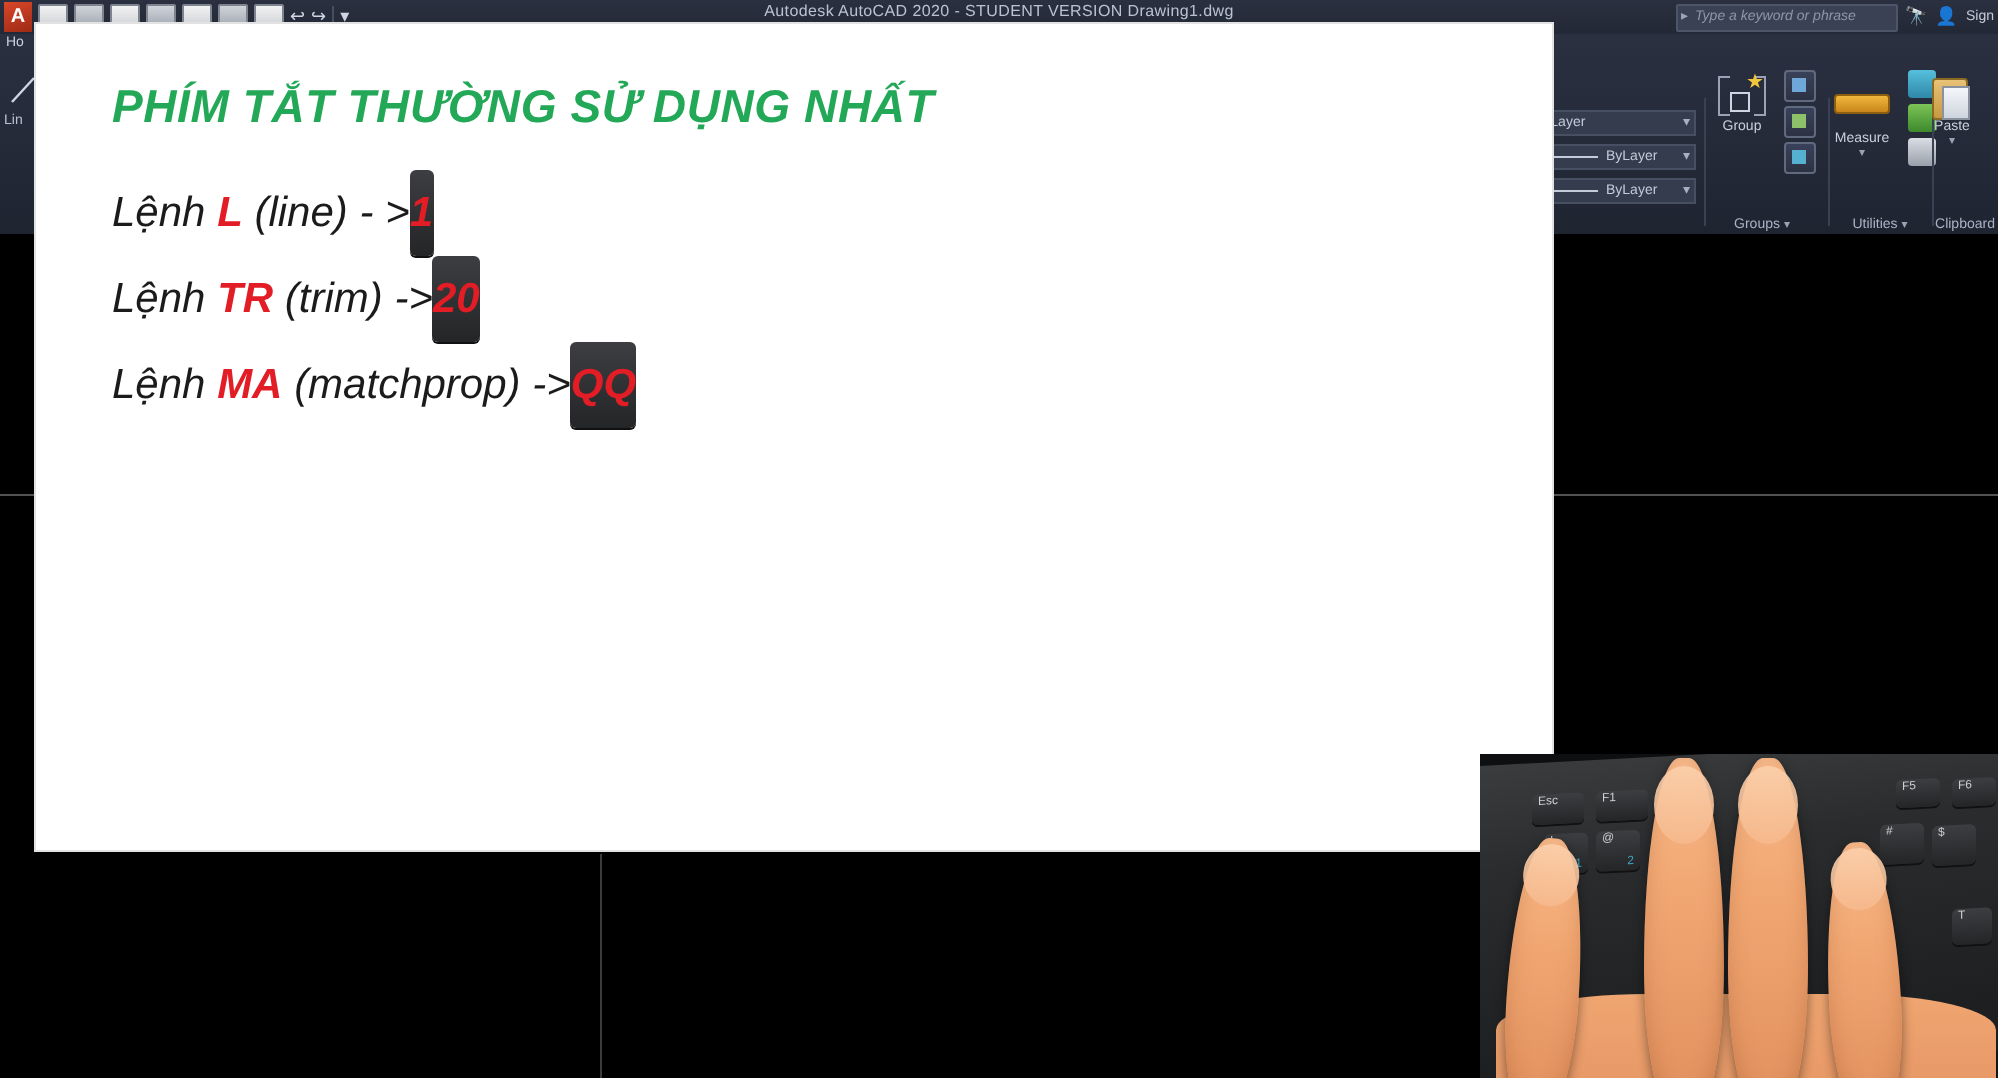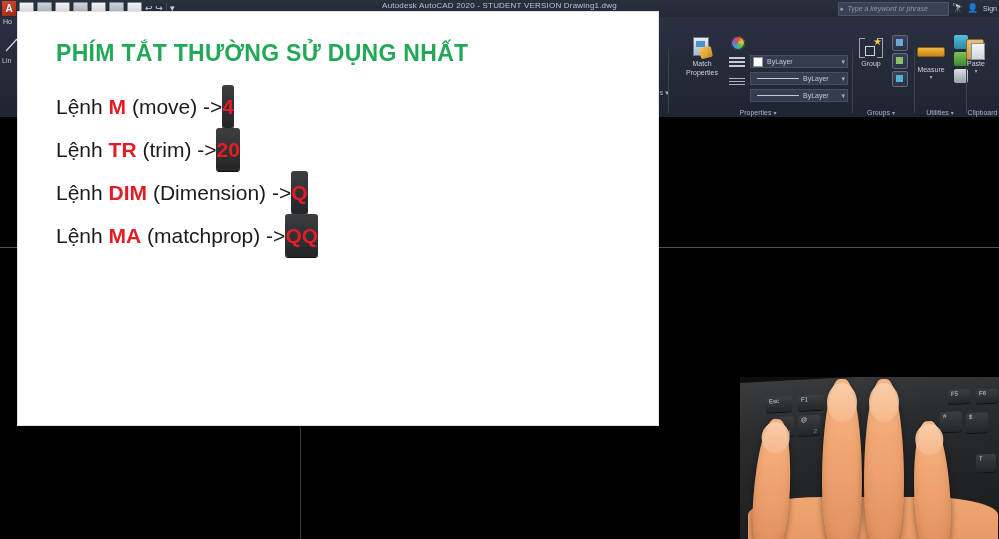--- a/index.html
+++ b/index.html
@@ -123,22 +123,22 @@
 
   
   .ellipsis-left{position:absolute;left:650px;top:72px;color:#aab3c4;font-size:7px;}
 
   
   .canvas{position:absolute;left:0;top:117px;width:999px;height:422px;background:#000;}
   .hline{position:absolute;left:0;top:130px;width:999px;height:1px;background:#6e6e6e;opacity:.75;}
   .vline{position:absolute;left:300px;top:310px;width:1px;height:229px;background:#6e6e6e;opacity:.55;}
 
   
-  .card{position:absolute;left:18px;top:12px;width:640px;height:413px;background:#fff;
-        box-shadow:0 0 0 1px #e2e2e2;}
+  .card{position:absolute;left:18px;top:12px;width:758px;height:413px;background:#fff;
+        box-shadow:0 0 0 1px #e2e2e2;font-style:italic;}
   .card-title{position:absolute;left:38px;top:28px;font-size:23px;font-weight:bold;
               color:#22a857;letter-spacing:.3px;white-space:nowrap;}
   .lines{position:absolute;left:38px;top:73px;width:580px;}
   .line{font-size:21px;color:#1b1b1b;height:43px;line-height:43px;white-space:nowrap;}
   .line .hot{color:#e31d25;font-weight:bold;}
   .line .key{color:#e31d25;font-weight:bold;}
 
   
   .keyboard{position:absolute;left:740px;top:377px;width:259px;height:162px;overflow:hidden;
             background:linear-gradient(160deg,#2d2f31 0%,#1d1f21 45%,#121314 100%);}
@@ -312,23 +312,22 @@
   </div>
 
   <div class="canvas">
     <div class="hline"></div>
     <div class="vline"></div>
   </div>
 
   <div class="card">
     <div class="card-title">PHÍM TẮT THƯỜNG SỬ DỤNG NHẤT</div>
     <div class="lines" id="shortcut-lines">
-        <div class="line"><span>Lệnh </span><span class="hot">M</span><span> (move) -&gt; </span><span class="key">4</span></div>
+        <div class="line"><span>Lệnh </span><span class="hot">L</span><span> (line) - &gt; </span><span class="key">1</span></div>
         <div class="line"><span>Lệnh </span><span class="hot">TR</span><span> (trim) -&gt; </span><span class="key">20</span></div>
-        <div class="line"><span>Lệnh </span><span class="hot">DIM</span><span> (Dimension) -&gt; </span><span class="key">Q</span></div>
         <div class="line"><span>Lệnh </span><span class="hot">MA</span><span> (matchprop) -&gt; </span><span class="key">QQ</span></div>
       </div>
   </div>
 
   <div class="keyboard">
     <div class="kb-edge"></div>
     <div class="kb-deck">
       <div class="key" style="left:26px;top:16px;width:26px;height:15px;">
         <span class="kl">Esc</span>
       </div>

